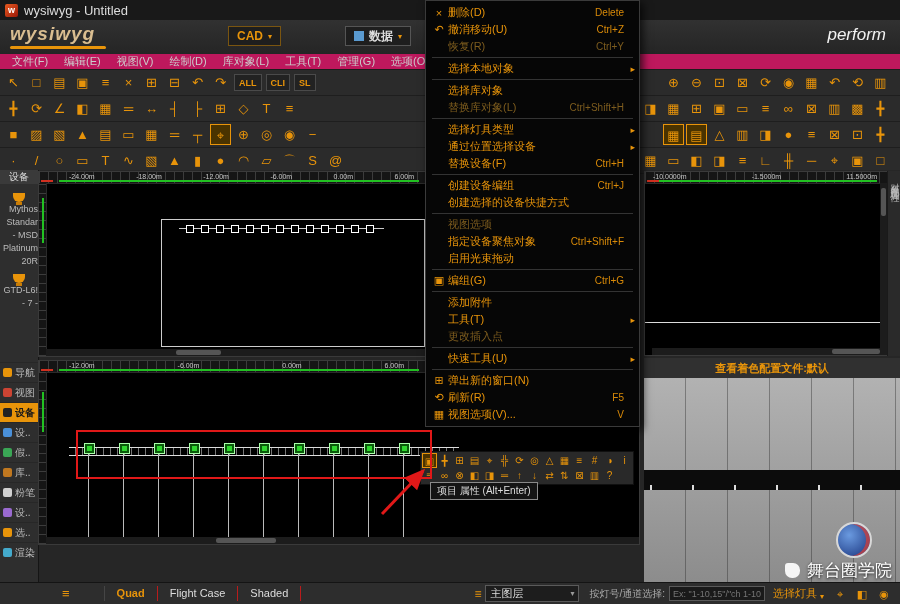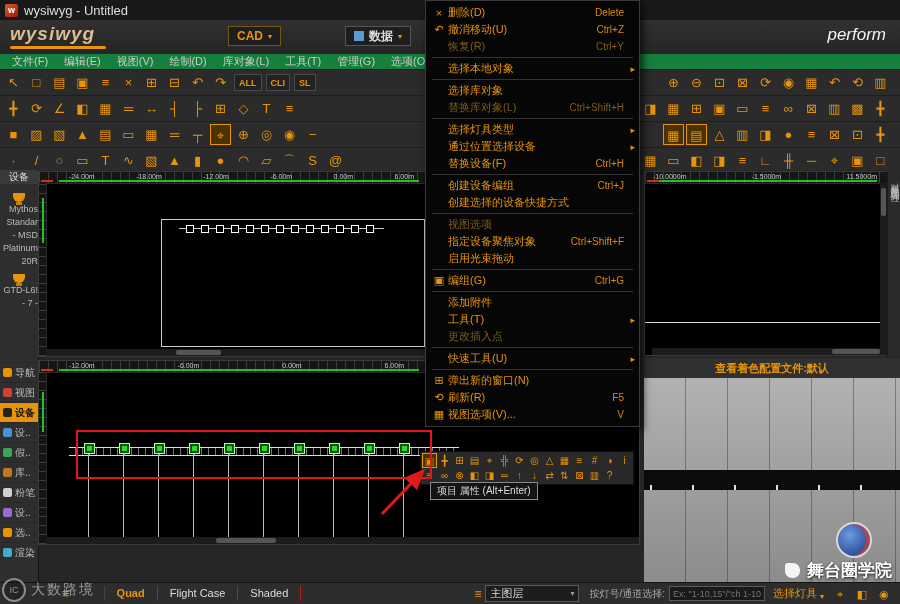--- a/index.html
+++ b/index.html
@@ -20,21 +20,21 @@
   .swoosh{position:absolute;left:10px;top:26px;width:96px;height:3px;background:#e8940a;border-radius:2px;}
   .modebox{position:absolute;top:6px;height:18px;display:flex;align-items:center;gap:5px;
            padding:0 8px;border:1px solid #7a5510;background:#1e1e1e;font-size:12px;font-weight:bold;}
   #cadbox{left:228px;color:#e8940a;}
   #databox{left:345px;color:#ddd;border-color:#555;}
   .caret{font-size:8px;color:#e8940a;}
   .dicon{width:10px;height:10px;background:#5a9ad0;}
   .edition{position:absolute;right:14px;top:5px;font-size:17px;font-style:italic;color:#f2f2f2;}
 
   
-  .menubar{position:absolute;top:54px;left:0;right:0;height:15px;background:#15803d;
+  .menubar{position:absolute;top:54px;left:0;right:0;height:15px;background:#be185d;
            display:flex;align-items:flex-end;padding-left:4px;border-bottom:1px solid #1c1c1c;}
   .mitem{color:#ccc;font-size:11px;padding:0 8px;}
   .toolbars{position:absolute;top:70px;left:0;right:0;height:100px;background:#2b2b2b;}
   .trow{display:flex;align-items:center;height:25px;border-bottom:1px solid #1e1e1e;padding:0 2px;}
   .tl,.tr{display:flex;align-items:center;}
   .tr{margin-left:auto;padding-right:6px;}
   .ticon{width:21px;height:21px;line-height:21px;text-align:center;color:#e8940a;
          font-size:13px;margin:0 1px;box-sizing:border-box;}
   .tword{width:auto;height:17px;line-height:16px;padding:0 4px;font-size:9px;font-weight:bold;
          border:1px solid #4a4a4a;background:#222;margin:0 2px;}
@@ -133,21 +133,21 @@
              padding:0 3px;font-family:"Liberation Sans","DejaVu Sans",sans-serif;}
   .sel-btn{color:#e8940a;margin:0 2px 0 8px;font-size:11px;display:flex;align-items:flex-end;gap:3px;}
   .sb-icons{display:flex;gap:6px;margin:0 8px 0 6px;color:#e8940a;font-size:12px;}
   .sb-icons .ticon{width:14px;height:14px;line-height:14px;font-size:11px;}
   #wm-left{position:absolute;left:2px;bottom:2px;z-index:70;display:flex;align-items:center;gap:5px;}
   .wm-circle{width:20px;height:20px;border:2px solid #8a8a8a;border-radius:50%;color:#999;font-size:9px;
              line-height:20px;text-align:center;background:rgba(0,0,0,.2);}
   .wm-ltext{font-size:14px;color:#9a9a9a;letter-spacing:2px;}
   #wm-right{position:absolute;right:8px;bottom:22px;z-index:70;display:flex;align-items:center;gap:7px;}
   .wm-fist{width:15px;height:15px;background:#f5f5f5;border-radius:3px 7px 7px 7px;}
-  .wm-rtext{font-size:17px;font-weight:bold;color:#fff;text-shadow:0 1px 3px rgba(0,0,0,.9);}
+  .wm-rtext{font-size:17px;font-weight:normal;color:#fff;text-shadow:0 1px 3px rgba(0,0,0,.9);}
   .wm-globe{position:absolute;right:28px;bottom:46px;width:32px;height:32px;border-radius:50%;z-index:70;
             background:radial-gradient(circle at 35% 35%,#6a9ae0,#16307a);border:2px solid #d8d8d8;
             box-shadow:inset -4px 0 0 rgba(220,60,50,.7);}
 </style>
 </head>
 <body>
 
 <div class="app">
 
   <div class="titlebar">
@@ -683,23 +683,19 @@
       <span>选择灯具</span>
       <span class="caret">▾</span>
     </div>
     <div class="sb-icons">
         <span class="ticon">⌖</span>
         <span class="ticon">◧</span>
         <span class="ticon">◉</span>
       </div>
   </div>
 
-  <div id="wm-left">
-    <div class="wm-circle">IC</div>
-    <span class="wm-ltext">大数路境</span>
-  </div>
   <div class="wm-globe"></div>
   <div id="wm-right">
     <span class="wm-fist"></span>
     <span class="wm-rtext">舞台圈学院</span>
   </div>
 
 </div>
 
 </body></html>

